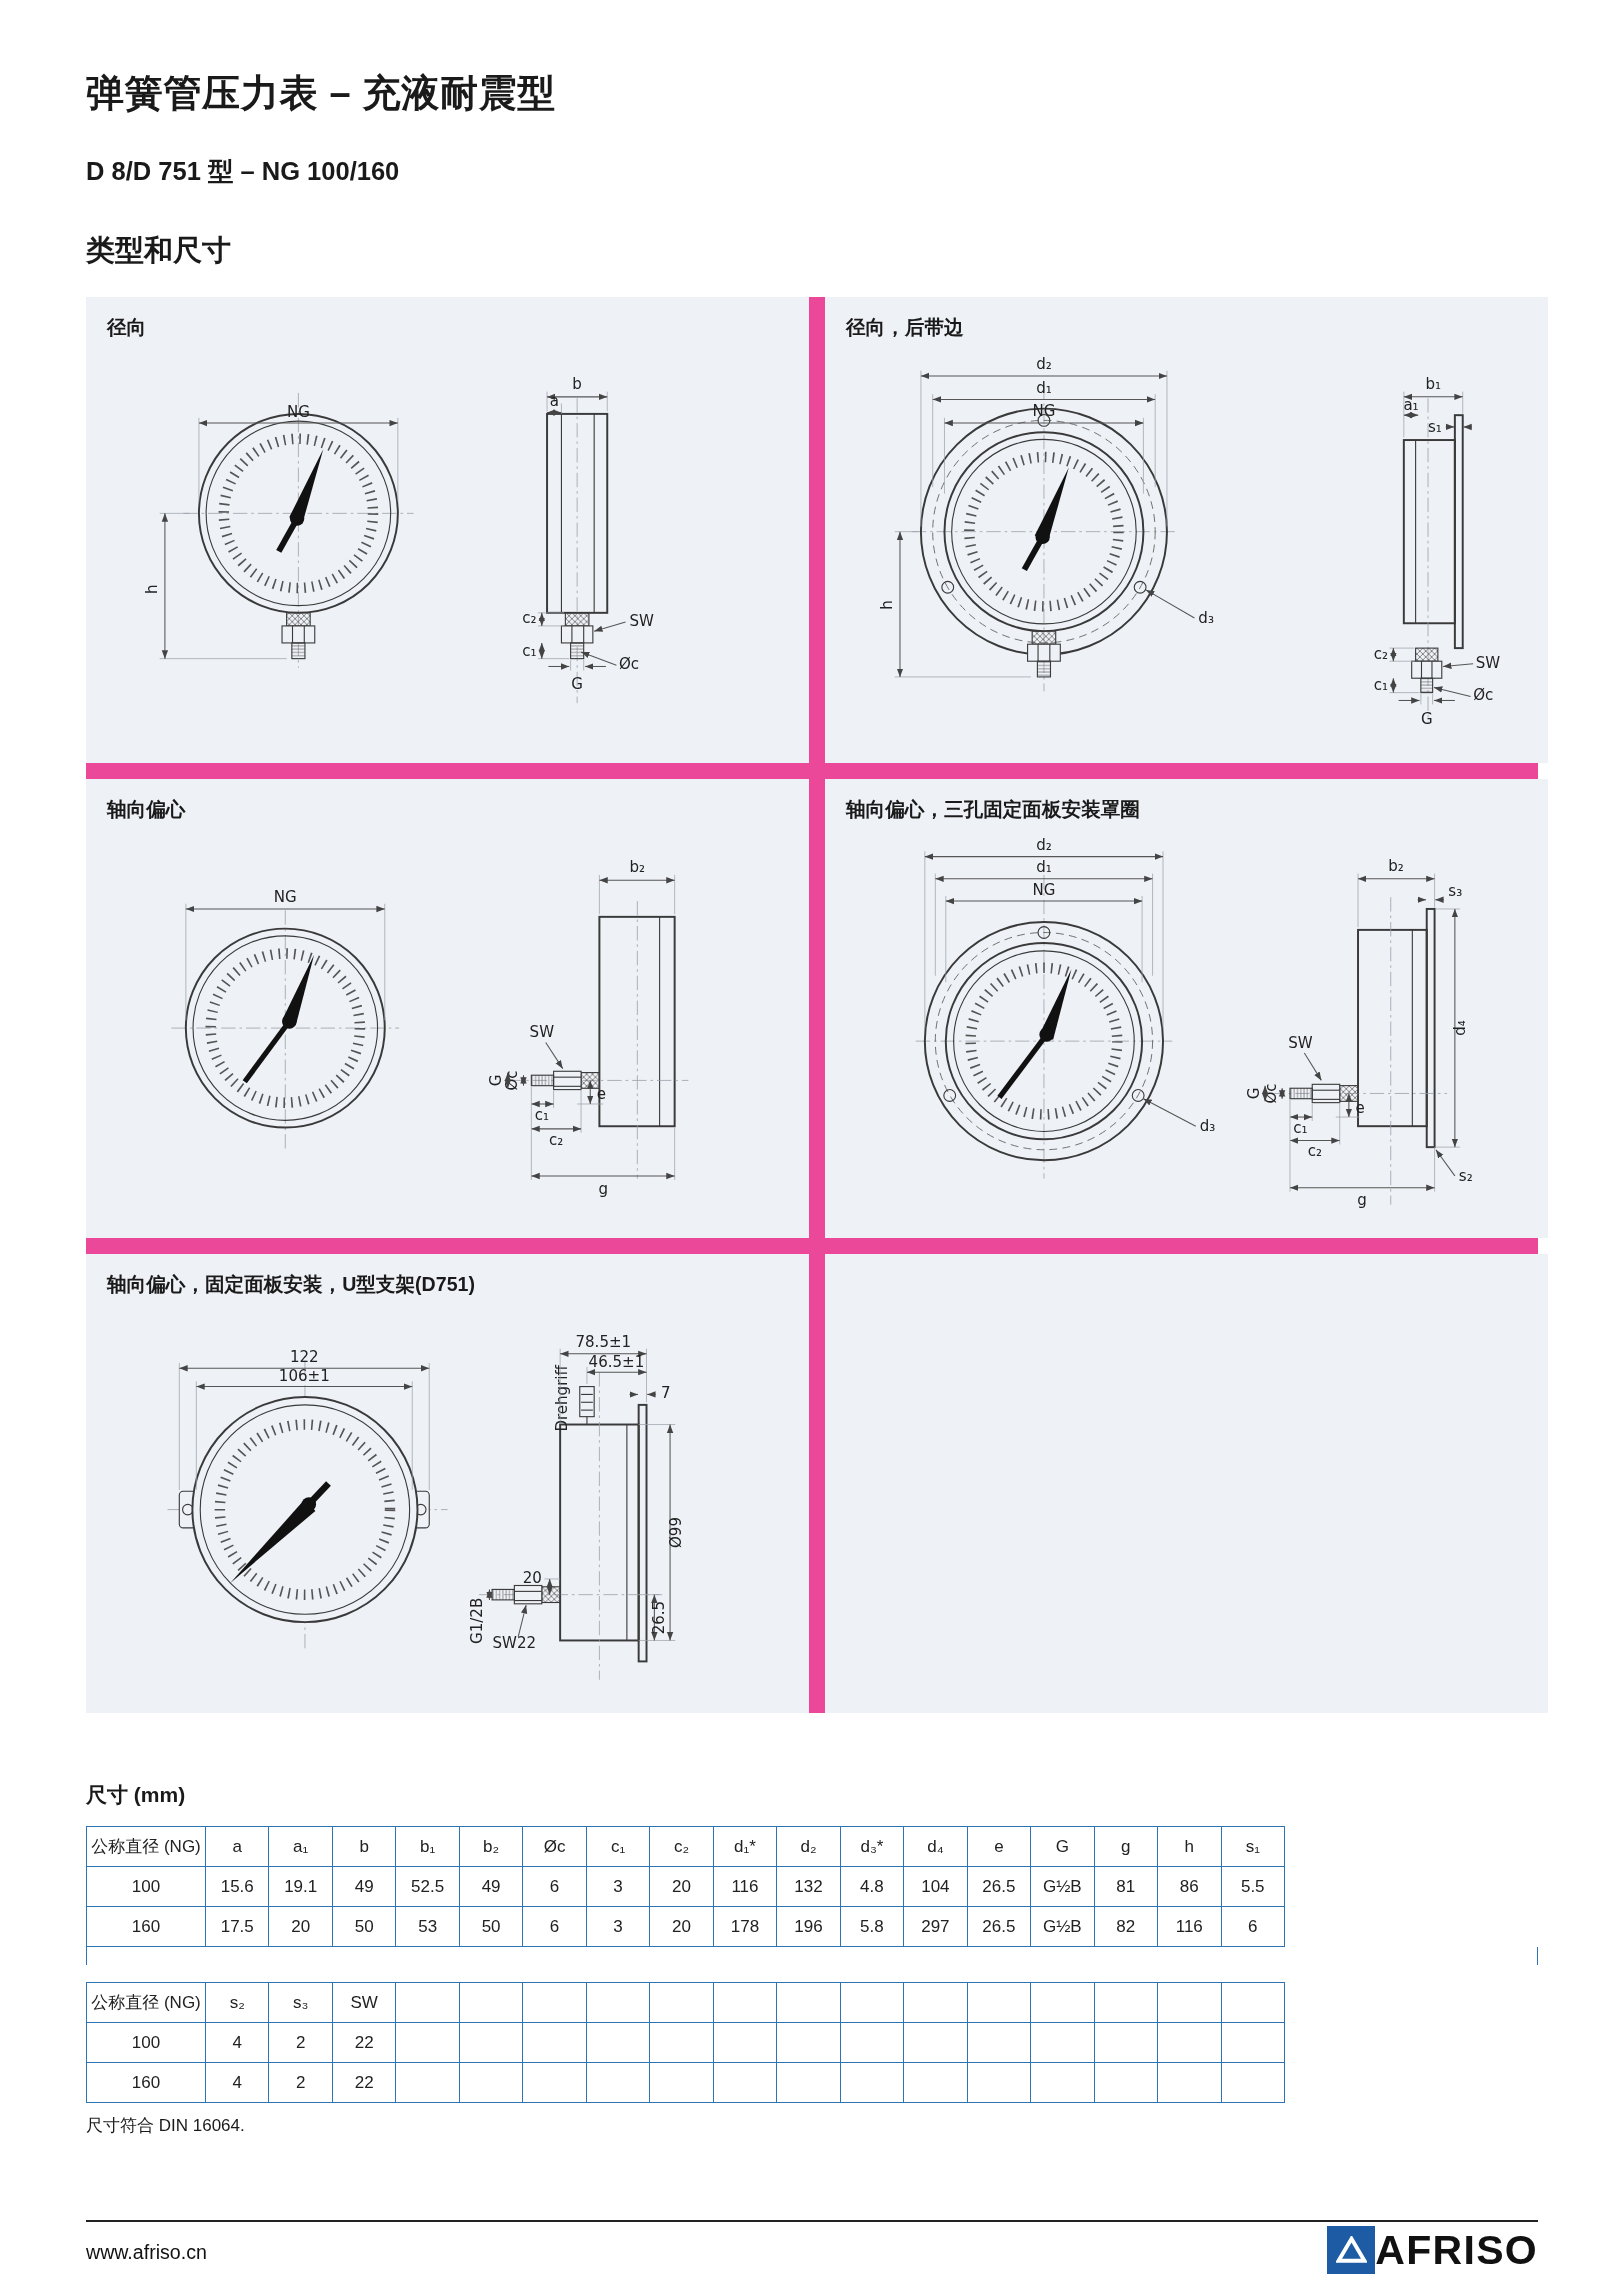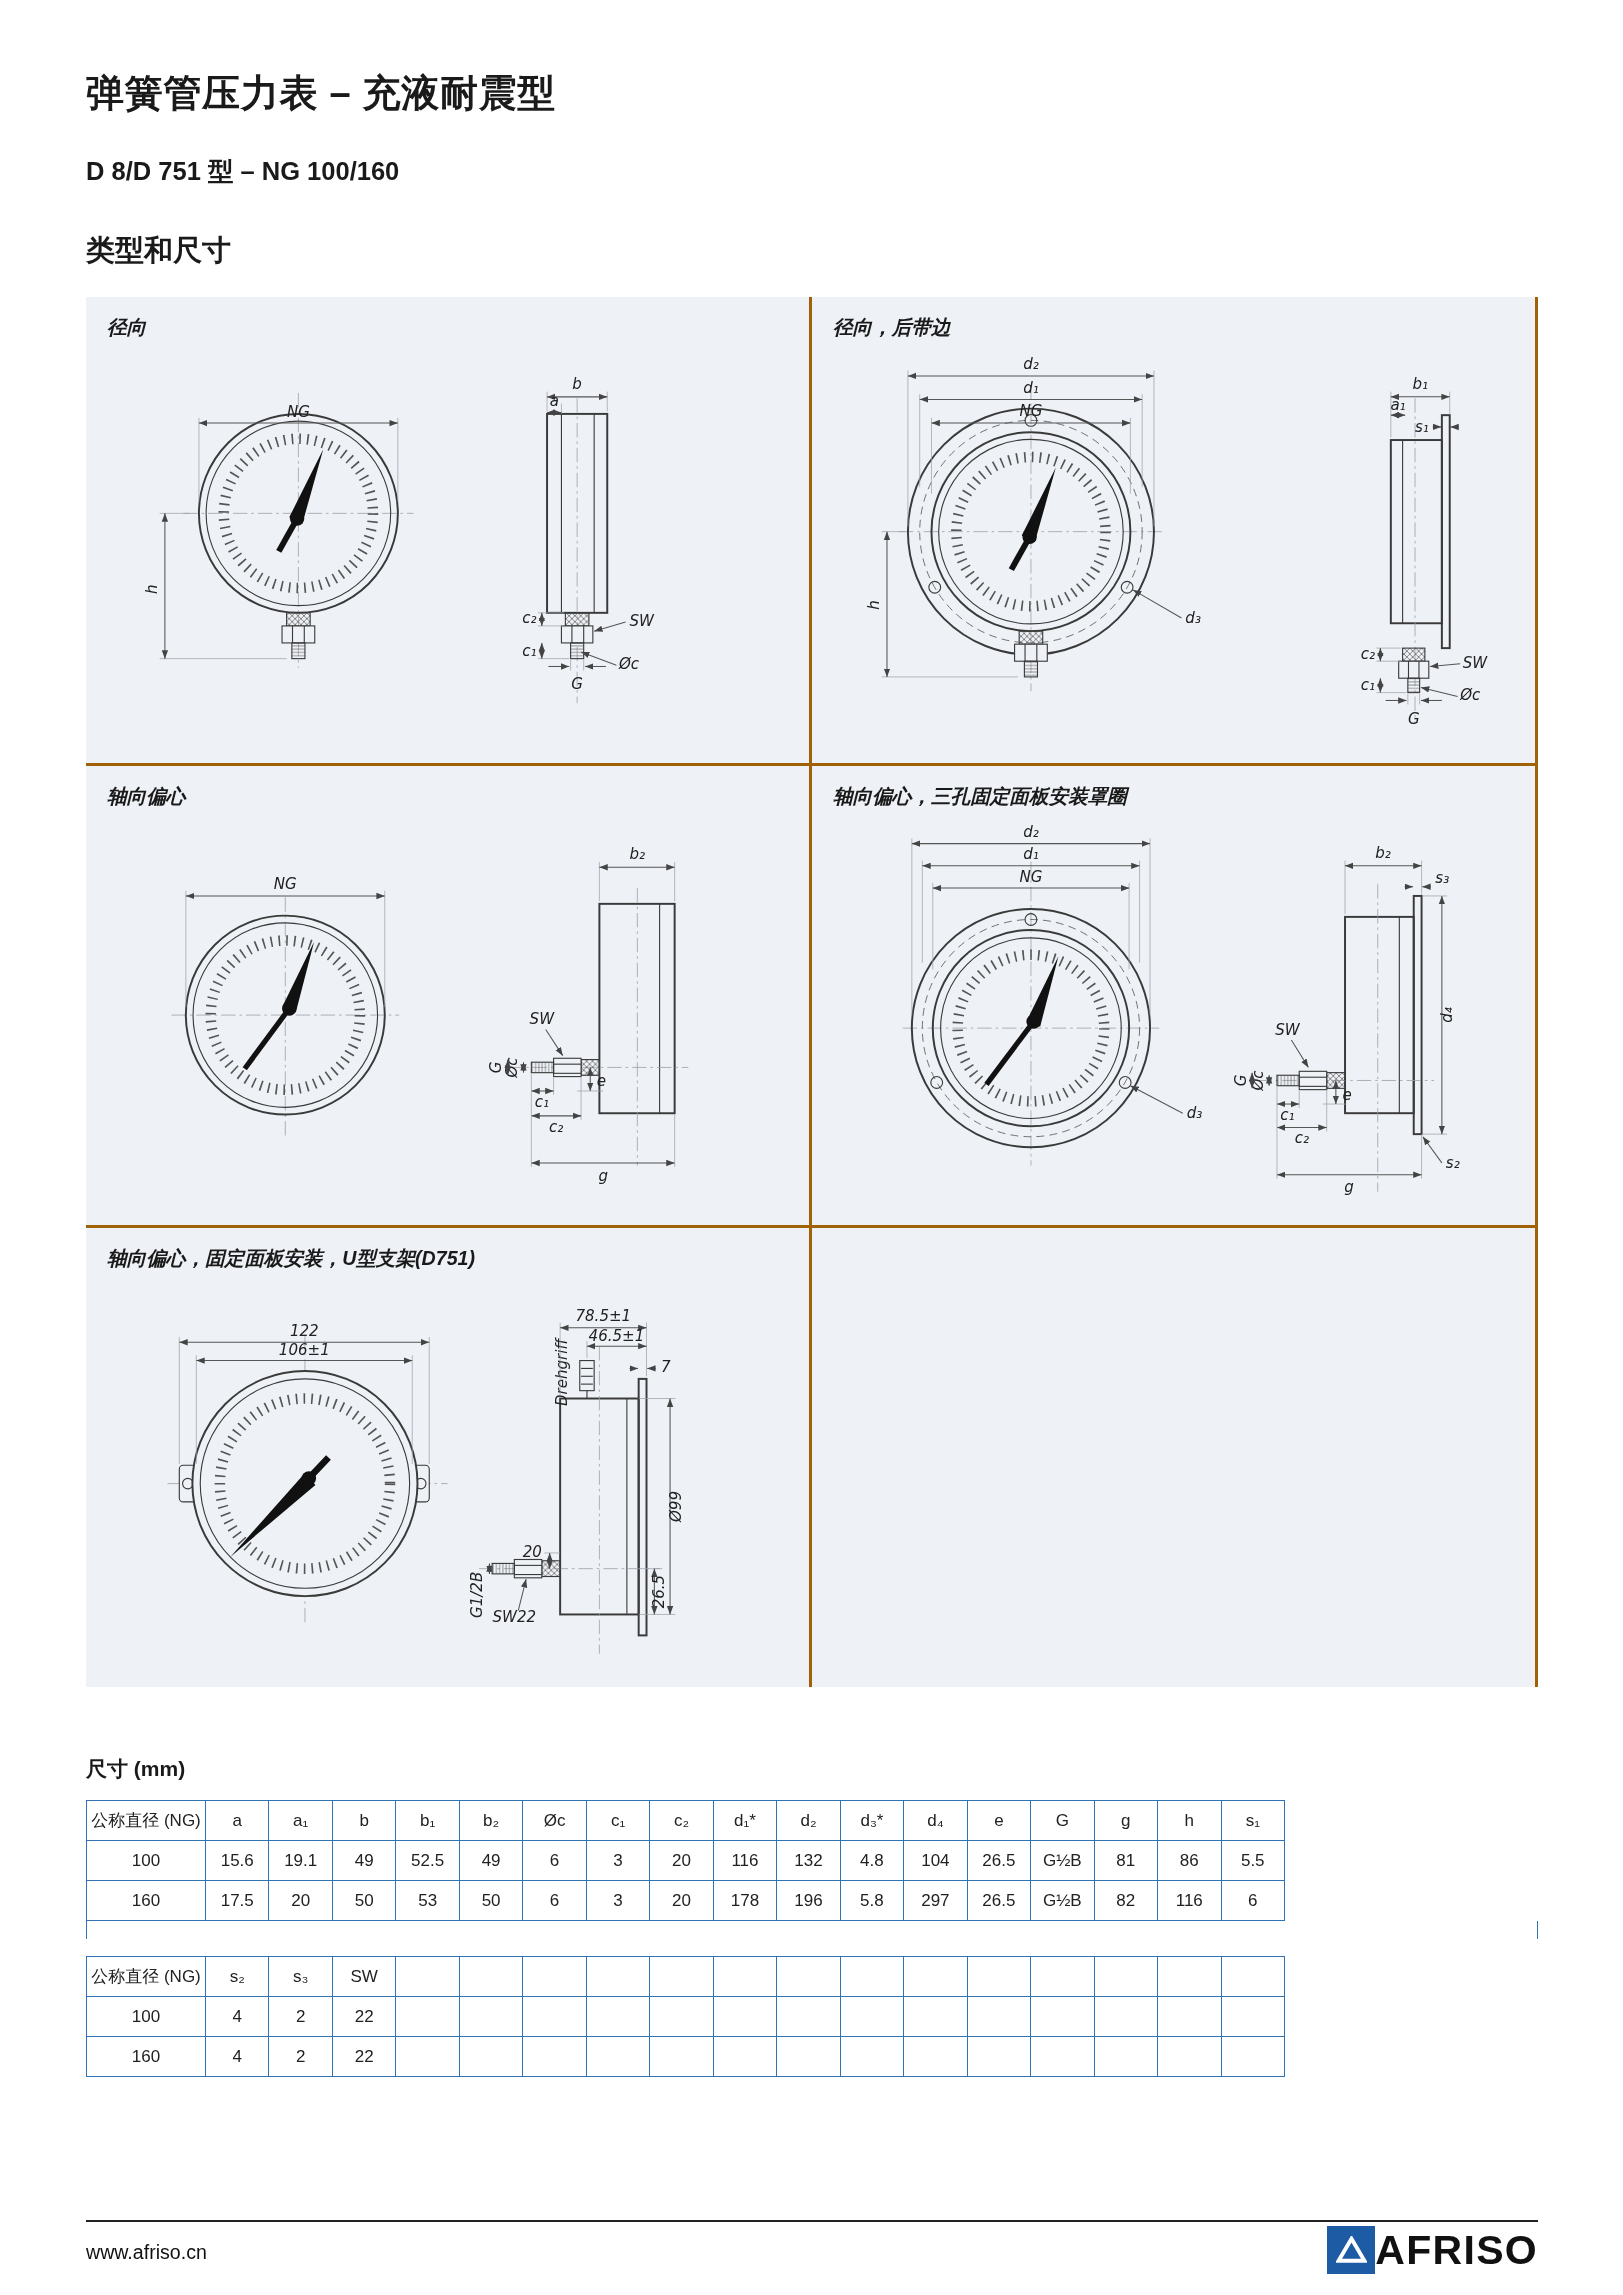--- a/index.html
+++ b/index.html
@@ -2,21 +2,21 @@
 <html style="font-size:10.5px"><head>
 <meta charset="utf-8">
 <style>
   html,body{margin:0;padding:0;background:#fff;}
   .page{width:1623px;height:2295px;position:relative;background:#fff;overflow:hidden;
         font-family:"Liberation Sans","DejaVu Sans",sans-serif;color:#1a1a1a;}
   .content{padding:68px 85px 0 86px;}
   .title{font-size:38px;font-weight:bold;margin:0;letter-spacing:0.7px;}
   .subtitle{font-size:25.5px;font-weight:bold;margin-top:35px;}
   .sec{font-size:29px;font-weight:bold;margin-top:42px;}
-  .grid{margin-top:26px;display:grid;grid-template-columns:723px 723px;grid-template-rows:466px 459px 459px;gap:3px;background:#a16207;font-style:italic;}
+  .grid{margin-top:26px;display:grid;grid-template-columns:723px 723px;grid-template-rows:466px 459px 459px;gap:16px;background:#ec4899;}
   .cell{background:#eef1f6;position:relative;overflow:hidden;}
   .plabel{position:absolute;top:17px;left:21px;font-size:19.6px;font-weight:bold;}
   .cell svg{position:absolute;left:2.6px;top:33px;}
   .dimtitle{font-size:21px;font-weight:bold;margin-top:68px;}
   table.dims{border-collapse:collapse;margin-top:17px;width:1199px;table-layout:fixed;}
   .dims th,.dims td{border:1.3px solid #2e74b5;height:39px;text-align:center;font-size:17px;font-weight:normal;color:#222;padding:0 1.3px;overflow:hidden;}
   .tspacer{width:1450px;height:18.3px;border-left:1.3px solid #2e74b5;border-right:1.3px solid #2e74b5;}
   .note{font-size:17px;margin-top:10.5px;}
   .footline{position:absolute;left:86px;right:85px;top:2220px;border-top:2px solid #222;}
   .url{position:absolute;left:86px;top:2241px;font-size:19.6px;color:#111;}
@@ -545,20 +545,21 @@
         <td></td>
             <td></td>
         <td></td>
             <td></td>
         <td></td>
             <td></td>
       </tr>
     </tbody>
       </table>
 
+    <div class="note">尺寸符合 DIN 16064.</div>
   </div>
 
   <div class="footline"></div>
   <div class="url">www.afriso.cn</div>
   <div class="logo">
     <div class="mark">
       <svg width="31" height="27.5" viewBox="0 0 48 42">
         <polygon points="24,4 44,38 4,38" fill="none" stroke="#ffffff" stroke-width="6"></polygon>
       </svg>
     </div>

